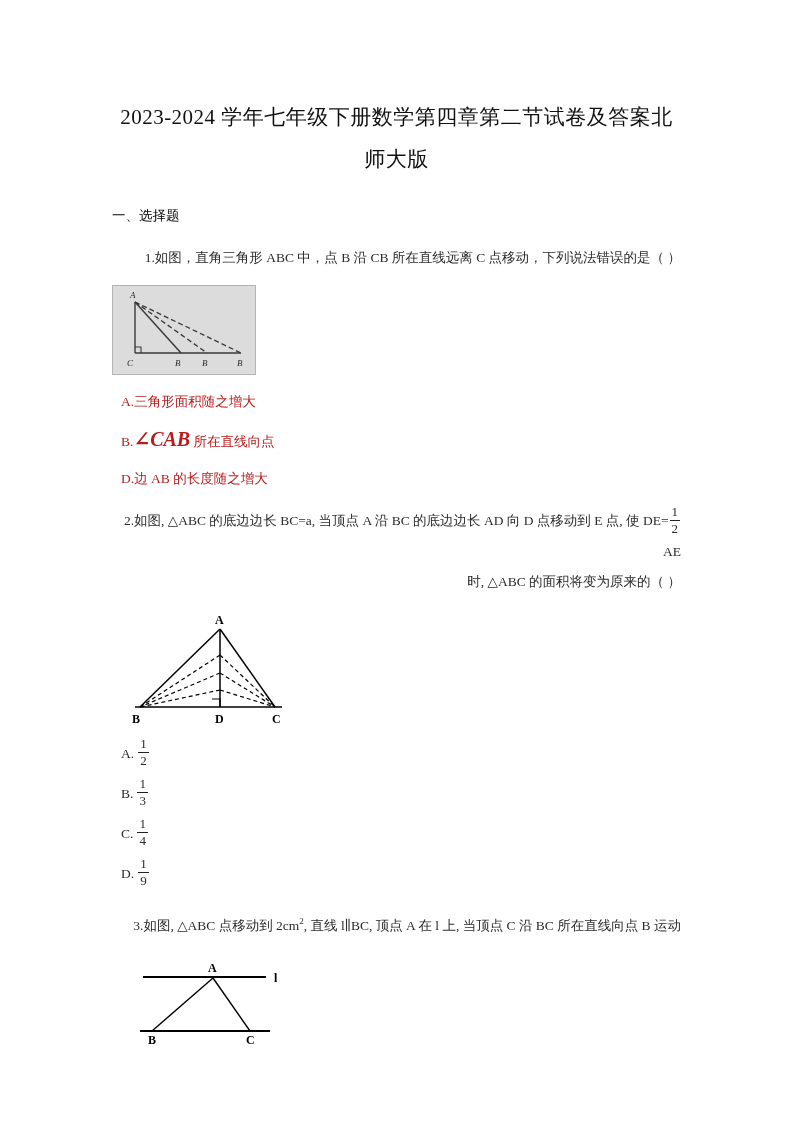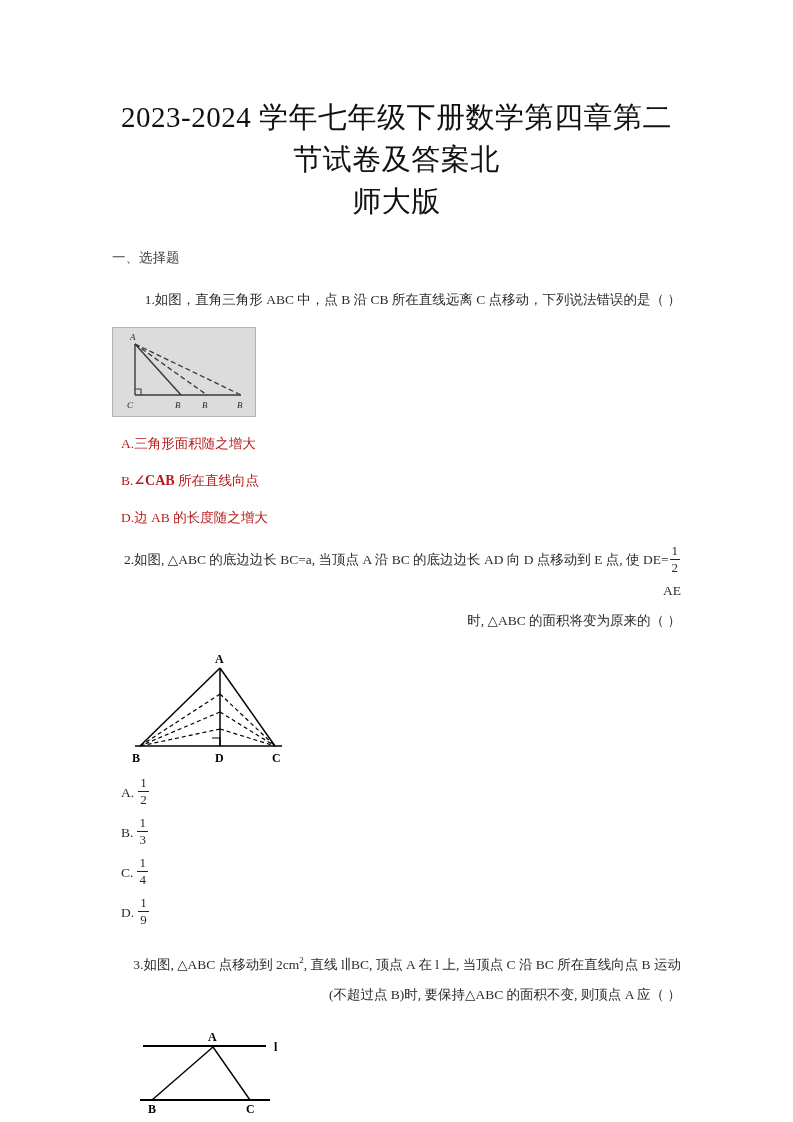--- a/index.html
+++ b/index.html
@@ -18,32 +18,32 @@
   .page {
     position: relative;
     width: 793px;
     height: 1122px;
     box-sizing: border-box;
     padding: 0 112px 0 112px;
   }
   .doc-title {
     margin: 0;
     padding-top: 96px;
-    font-size: 29px;
+    font-size: 21px;
     font-weight: normal;
     line-height: 42px;
     text-align: center;
     letter-spacing: 0.5px;
     color: #111111;
   }
   .section-heading {
     margin: 26px 0 0 0;
     font-size: 13.5px;
     line-height: 20px;
-    color: #404040;
+    color: #000000;
   }
   .q-text {
     margin: 17px 0 0 0;
     font-size: 13.5px;
     line-height: 30px;
     color: #2b2b2b;
     text-align: right;
   }
   .opt {
     margin: 17px 0 0 9px;
@@ -55,22 +55,23 @@
     margin: 9px 0 0 9px;
     font-size: 13.5px;
     line-height: 20px;
     color: #2b2b2b;
     display: flex;
     align-items: center;
   }
   .opt-frac .lbl { margin-right: 3px; }
   .ital {
     font-family: "Liberation Serif", "DejaVu Serif", serif;
+    font-style: italic;
     font-weight: bold;
-    font-size: 14px;
+    font-size: 20px;
   }
   .frac {
     display: inline-flex;
     flex-direction: column;
     align-items: center;
     vertical-align: middle;
     line-height: 1;
     margin: 0 1px;
     position: relative;
     top: -1px;
@@ -218,21 +219,21 @@
   </div>
   <div class="opt-frac">
     <span class="lbl">D.</span>
       <span class="frac">
         <span class="num">1</span>
         <span class="den">9</span>
       </span>
   </div>
 
   <div class="q-text">
-    <span>3.</span><span>如图, △ABC 点移动到 2cm</span><sup class="sq">2</sup><span>, 直线 l∥BC, 顶点 A 在 l 上, 当顶点 C 沿 BC 所在直线向点 B 运动</span><br><span>(不超过点 B)时, 要保持△ABC 的面积不变, 则顶点 A 应（    ）</span>
+    <span>3.</span><span>如图, △ABC 点移动到 2cm</span><sup class="sq">2</sup><span>, 直线 l∥BC, 顶点 A 在 l 上, 当顶点 C 沿 BC 所在直线向点 B 运动</span><br>
   </div>
 
   <div class="fig3-wrap">
     <svg class="figsvg" width="160" height="90" viewBox="0 0 160 90">
 
       <line x1="5" y1="22" x2="128" y2="22" stroke="#000" stroke-width="1.8"></line>
 
       <line x1="2" y1="76" x2="132" y2="76" stroke="#000" stroke-width="1.8"></line>
 
       <line x1="75" y1="23" x2="14" y2="76" stroke="#000" stroke-width="1.4"></line>

